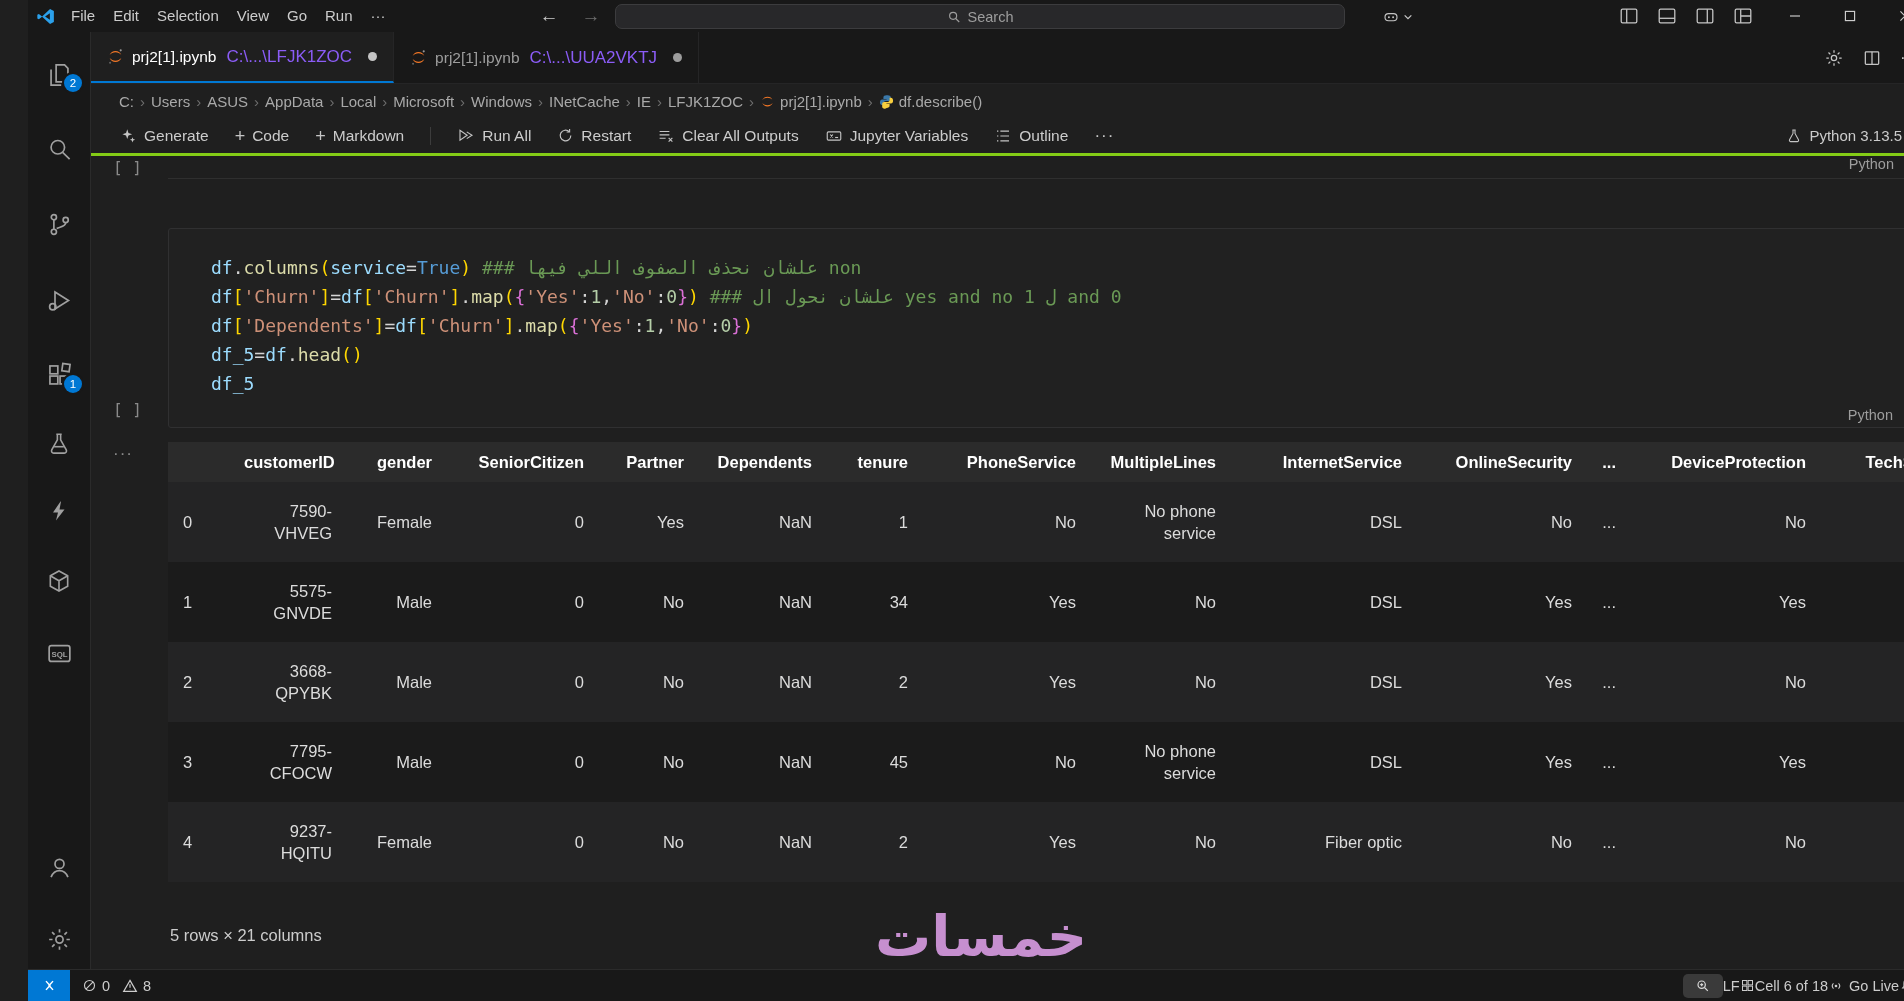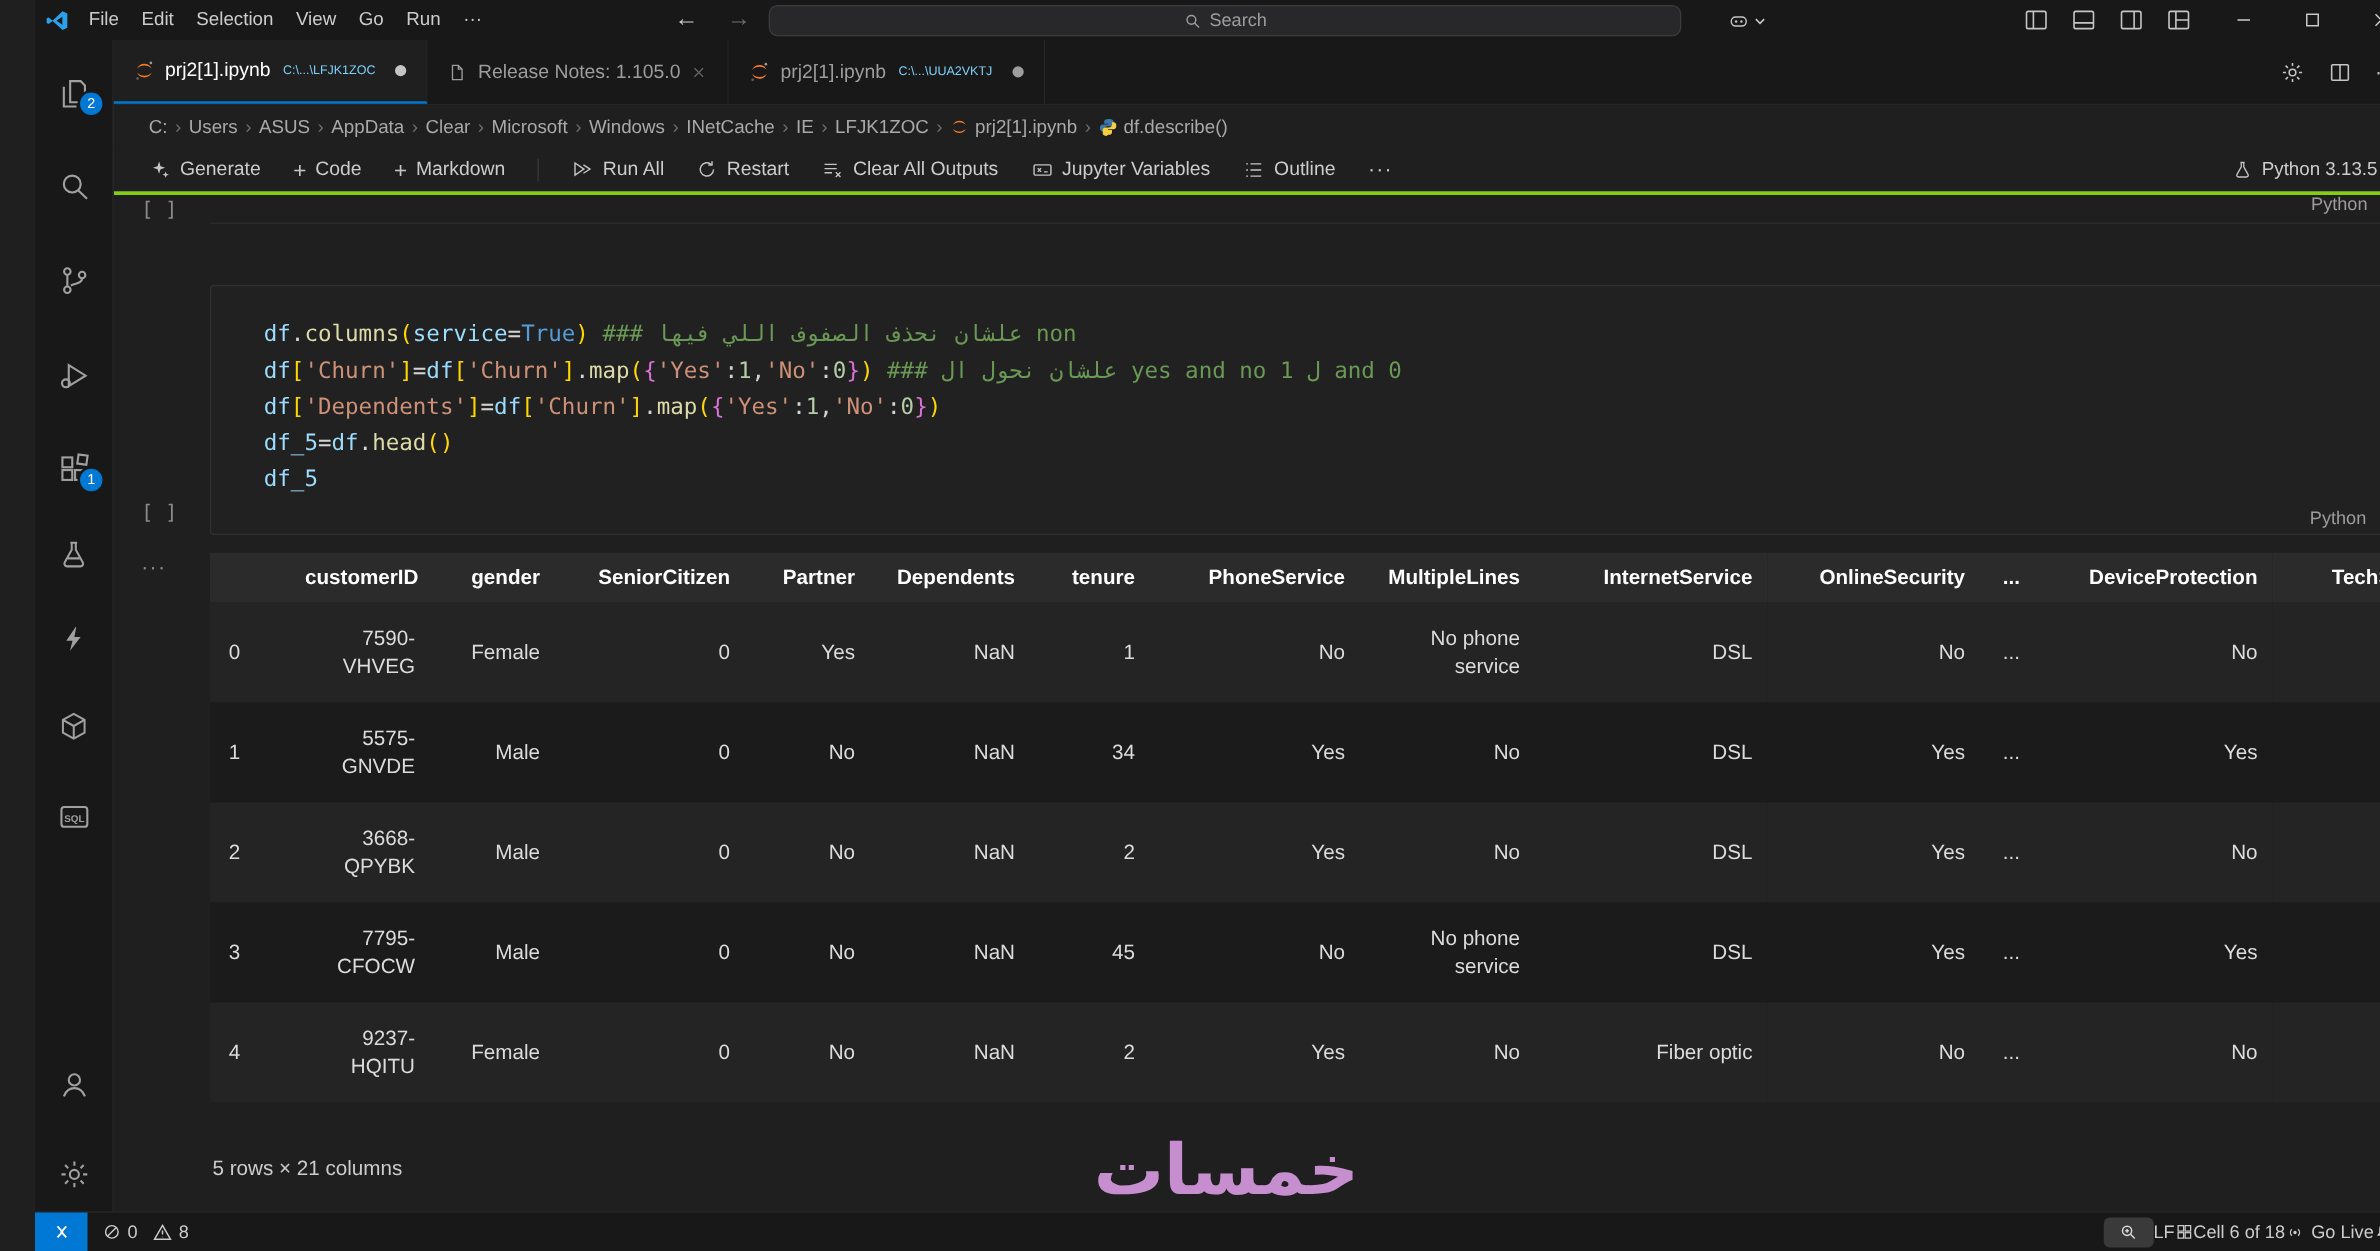--- a/index.html
+++ b/index.html
@@ -30,21 +30,21 @@
     color:#fff; font-size:11.5px; display:flex; align-items:center; justify-content:center; box-shadow:0 0 0 2px #181818; }
 
   .editor-col { flex:1; display:flex; flex-direction:column; min-width:0; }
 
   
   .tabbar { height:52px; background:#181818; display:flex; align-items:stretch; border-bottom:1px solid #252526; position:relative; flex:0 0 auto; }
   .tab { display:flex; align-items:center; padding:0 16px; gap:8px; border-right:1px solid #252526; background:#181818; }
   .tab.active { background:#1f1f1f; border-bottom:2px solid #0078d4; }
   .tab-label { font-size:15.5px; color:#9d9d9d; white-space:nowrap; }
   .tab.active .tab-label { color:#ffffff; }
-  .tab-detail { font-size:10px; color:#7dd3fc; white-space:nowrap; margin-left:2px;text-align:right; }
+  .tab-detail { font-size:17px; color:#8b5cf6; white-space:nowrap; margin-left:2px;text-align:right; }
   .tab-dot { width:9px; height:9px; border-radius:50%; background:#c5c5c5; margin-left:8px; }
   .tab .dim-dot { background:#9d9d9d; }
   .tab-actions { position:absolute; right:12px; top:0; height:52px; display:flex; align-items:center; gap:18px; color:#c5c5c5; }
   .more-dots { font-size:17px; letter-spacing:1px; color:#c5c5c5; }
 
   
   .breadcrumbs { height:34px; display:flex; align-items:center; padding-left:28px; background:#1f1f1f; gap:4px; flex:0 0 auto; }
   .bc-item { font-size:15px; color:#a9a9a9; display:flex; align-items:center; gap:5px; white-space:nowrap; }
   .bc-sep { color:#6e6e6e; font-size:15px; padding:0 2px; }
   .bc-ico { display:flex; align-items:center; }
@@ -257,34 +257,20 @@
               <svg width="17" height="17" viewBox="0 0 16 16">
                 <path d="M2.5 9.5C4 11.1 5.8 11.9 8 11.9s4-.8 5.5-2.4C12.5 12 10.5 13.2 8 13.2S3.5 12 2.5 9.5z" fill="#f37726"></path>
                 <path d="M2.5 6.5C3.5 4 5.5 2.8 8 2.8s4.5 1.2 5.5 3.7C12 4.9 10.2 4.1 8 4.1S4 4.9 2.5 6.5z" fill="#f37726"></path>
                 <circle cx="12.9" cy="2.2" r="1" fill="#989898"></circle>
                 <circle cx="2.9" cy="13.9" r="1" fill="#616161"></circle>
               </svg>
             </span>
           <span class="tab-label">prj2[1].ipynb</span>
           <span class="tab-detail">C:\...\LFJK1ZOC</span>
           <span class="tab-dot"></span>
-        </div>
-        <div class="tab">
-          <span class="tab-ico">
-              <svg width="16" height="16" viewBox="0 0 24 24" fill="none" stroke="#9d9d9d" stroke-width="1.6">
-                <path d="M6 3.5h7l4.5 4.5v12.5H6z"></path>
-                <path d="M13 3.5V8h4.5"></path>
-              </svg>
-            </span>
-          <span class="tab-label">Release Notes: 1.105.0</span>
-          <span class="tab-close">
-              <svg width="14" height="14" viewBox="0 0 24 24" stroke="#6e6e6e" stroke-width="1.8">
-                <path d="M6 6l12 12M18 6L6 18"></path>
-              </svg>
-            </span>
         </div>
         <div class="tab">
           <span class="tab-ico">
               <svg width="17" height="17" viewBox="0 0 16 16">
                 <path d="M2.5 9.5C4 11.1 5.8 11.9 8 11.9s4-.8 5.5-2.4C12.5 12 10.5 13.2 8 13.2S3.5 12 2.5 9.5z" fill="#f37726"></path>
                 <path d="M2.5 6.5C3.5 4 5.5 2.8 8 2.8s4.5 1.2 5.5 3.7C12 4.9 10.2 4.1 8 4.1S4 4.9 2.5 6.5z" fill="#f37726"></path>
                 <circle cx="12.9" cy="2.2" r="1" fill="#989898"></circle>
                 <circle cx="2.9" cy="13.9" r="1" fill="#616161"></circle>
               </svg>
             </span>
@@ -316,21 +302,21 @@
           <span class="bc-sep">›</span>
           <span class="bc-item">
             <span>ASUS</span>
           </span>
           <span class="bc-sep">›</span>
           <span class="bc-item">
             <span>AppData</span>
           </span>
           <span class="bc-sep">›</span>
           <span class="bc-item">
-            <span>Clear</span>
+            <span>Local</span>
           </span>
           <span class="bc-sep">›</span>
           <span class="bc-item">
             <span>Microsoft</span>
           </span>
           <span class="bc-sep">›</span>
           <span class="bc-item">
             <span>Windows</span>
           </span>
           <span class="bc-sep">›</span>

